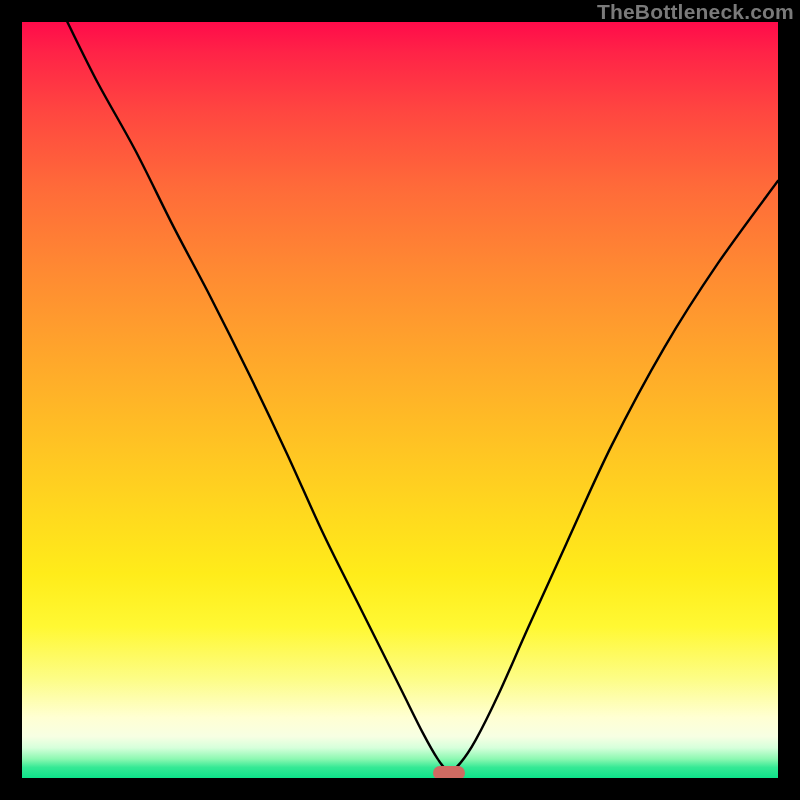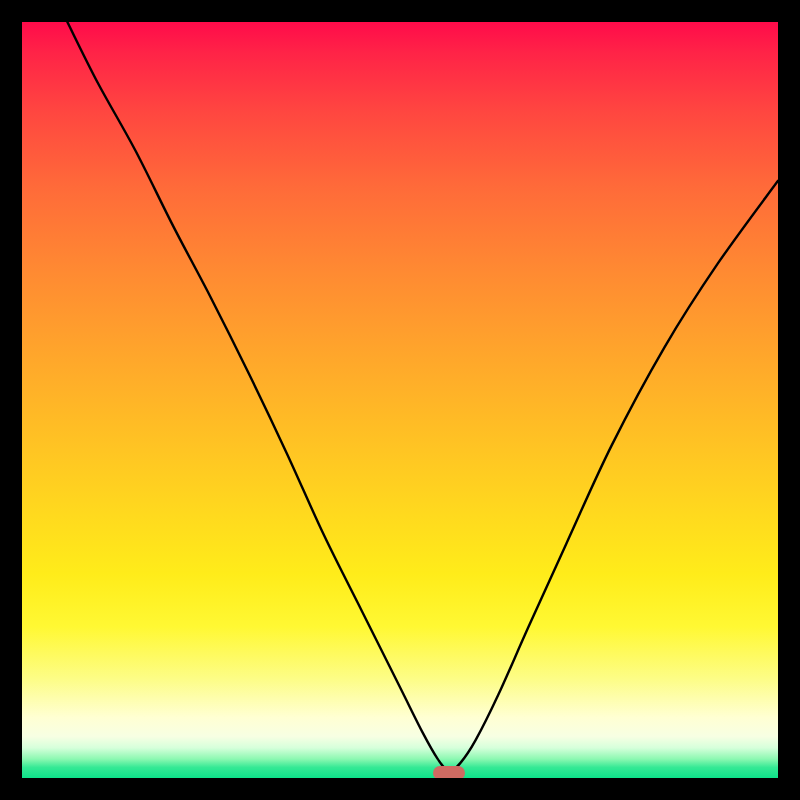--- a/index.html
+++ b/index.html
@@ -87,13 +87,14 @@
   <div class="plot-area">
     <div class="gradient-bg"></div>
 
     <svg class="curve-svg" viewBox="0 0 756 756" preserveAspectRatio="none">
       <path id="curve-path" d="M 45.36 0.00 C 50.40 10.08, 64.26 39.06, 75.60 60.48 C 86.94 81.90, 100.80 104.58, 113.40 128.52 C 126.00 152.46, 138.60 179.55, 151.20 204.12 C 163.80 228.69, 176.40 251.37, 189.00 275.94 C 201.60 300.51, 214.20 325.71, 226.80 351.54 C 239.40 377.37, 252.00 403.83, 264.60 430.92 C 277.20 458.01, 289.80 487.62, 302.40 514.08 C 315.00 540.54, 327.60 564.48, 340.20 589.68 C 352.80 614.88, 367.92 645.12, 378.00 665.28 C 388.08 685.44, 394.38 698.67, 400.68 710.64 C 406.98 722.61, 411.39 730.67, 415.80 737.10 C 420.21 743.53, 423.36 748.57, 427.14 749.20 C 430.92 749.83, 434.07 746.05, 438.48 740.88 C 442.89 735.71, 447.30 729.54, 453.60 718.20 C 459.90 706.86, 467.46 691.74, 476.28 672.84 C 485.10 653.94, 495.18 630.00, 506.52 604.80 C 517.86 579.60, 530.46 551.88, 544.32 521.64 C 558.18 491.40, 573.30 456.12, 589.68 423.36 C 606.06 390.60, 624.96 355.32, 642.60 325.08 C 660.24 294.84, 676.62 269.64, 695.52 241.92 C 714.42 214.20, 745.92 172.62, 756.00 158.76" fill="none" stroke="#000" stroke-width="2.4" stroke-linecap="round"></path>
     </svg>
 
     <div id="marker" class="marker" style="left: 56.5%; top: 99.3%;"></div>
   </div>
 
+  <div class="watermark">TheBottleneck.com</div>
 </div>
 
 </body></html>

